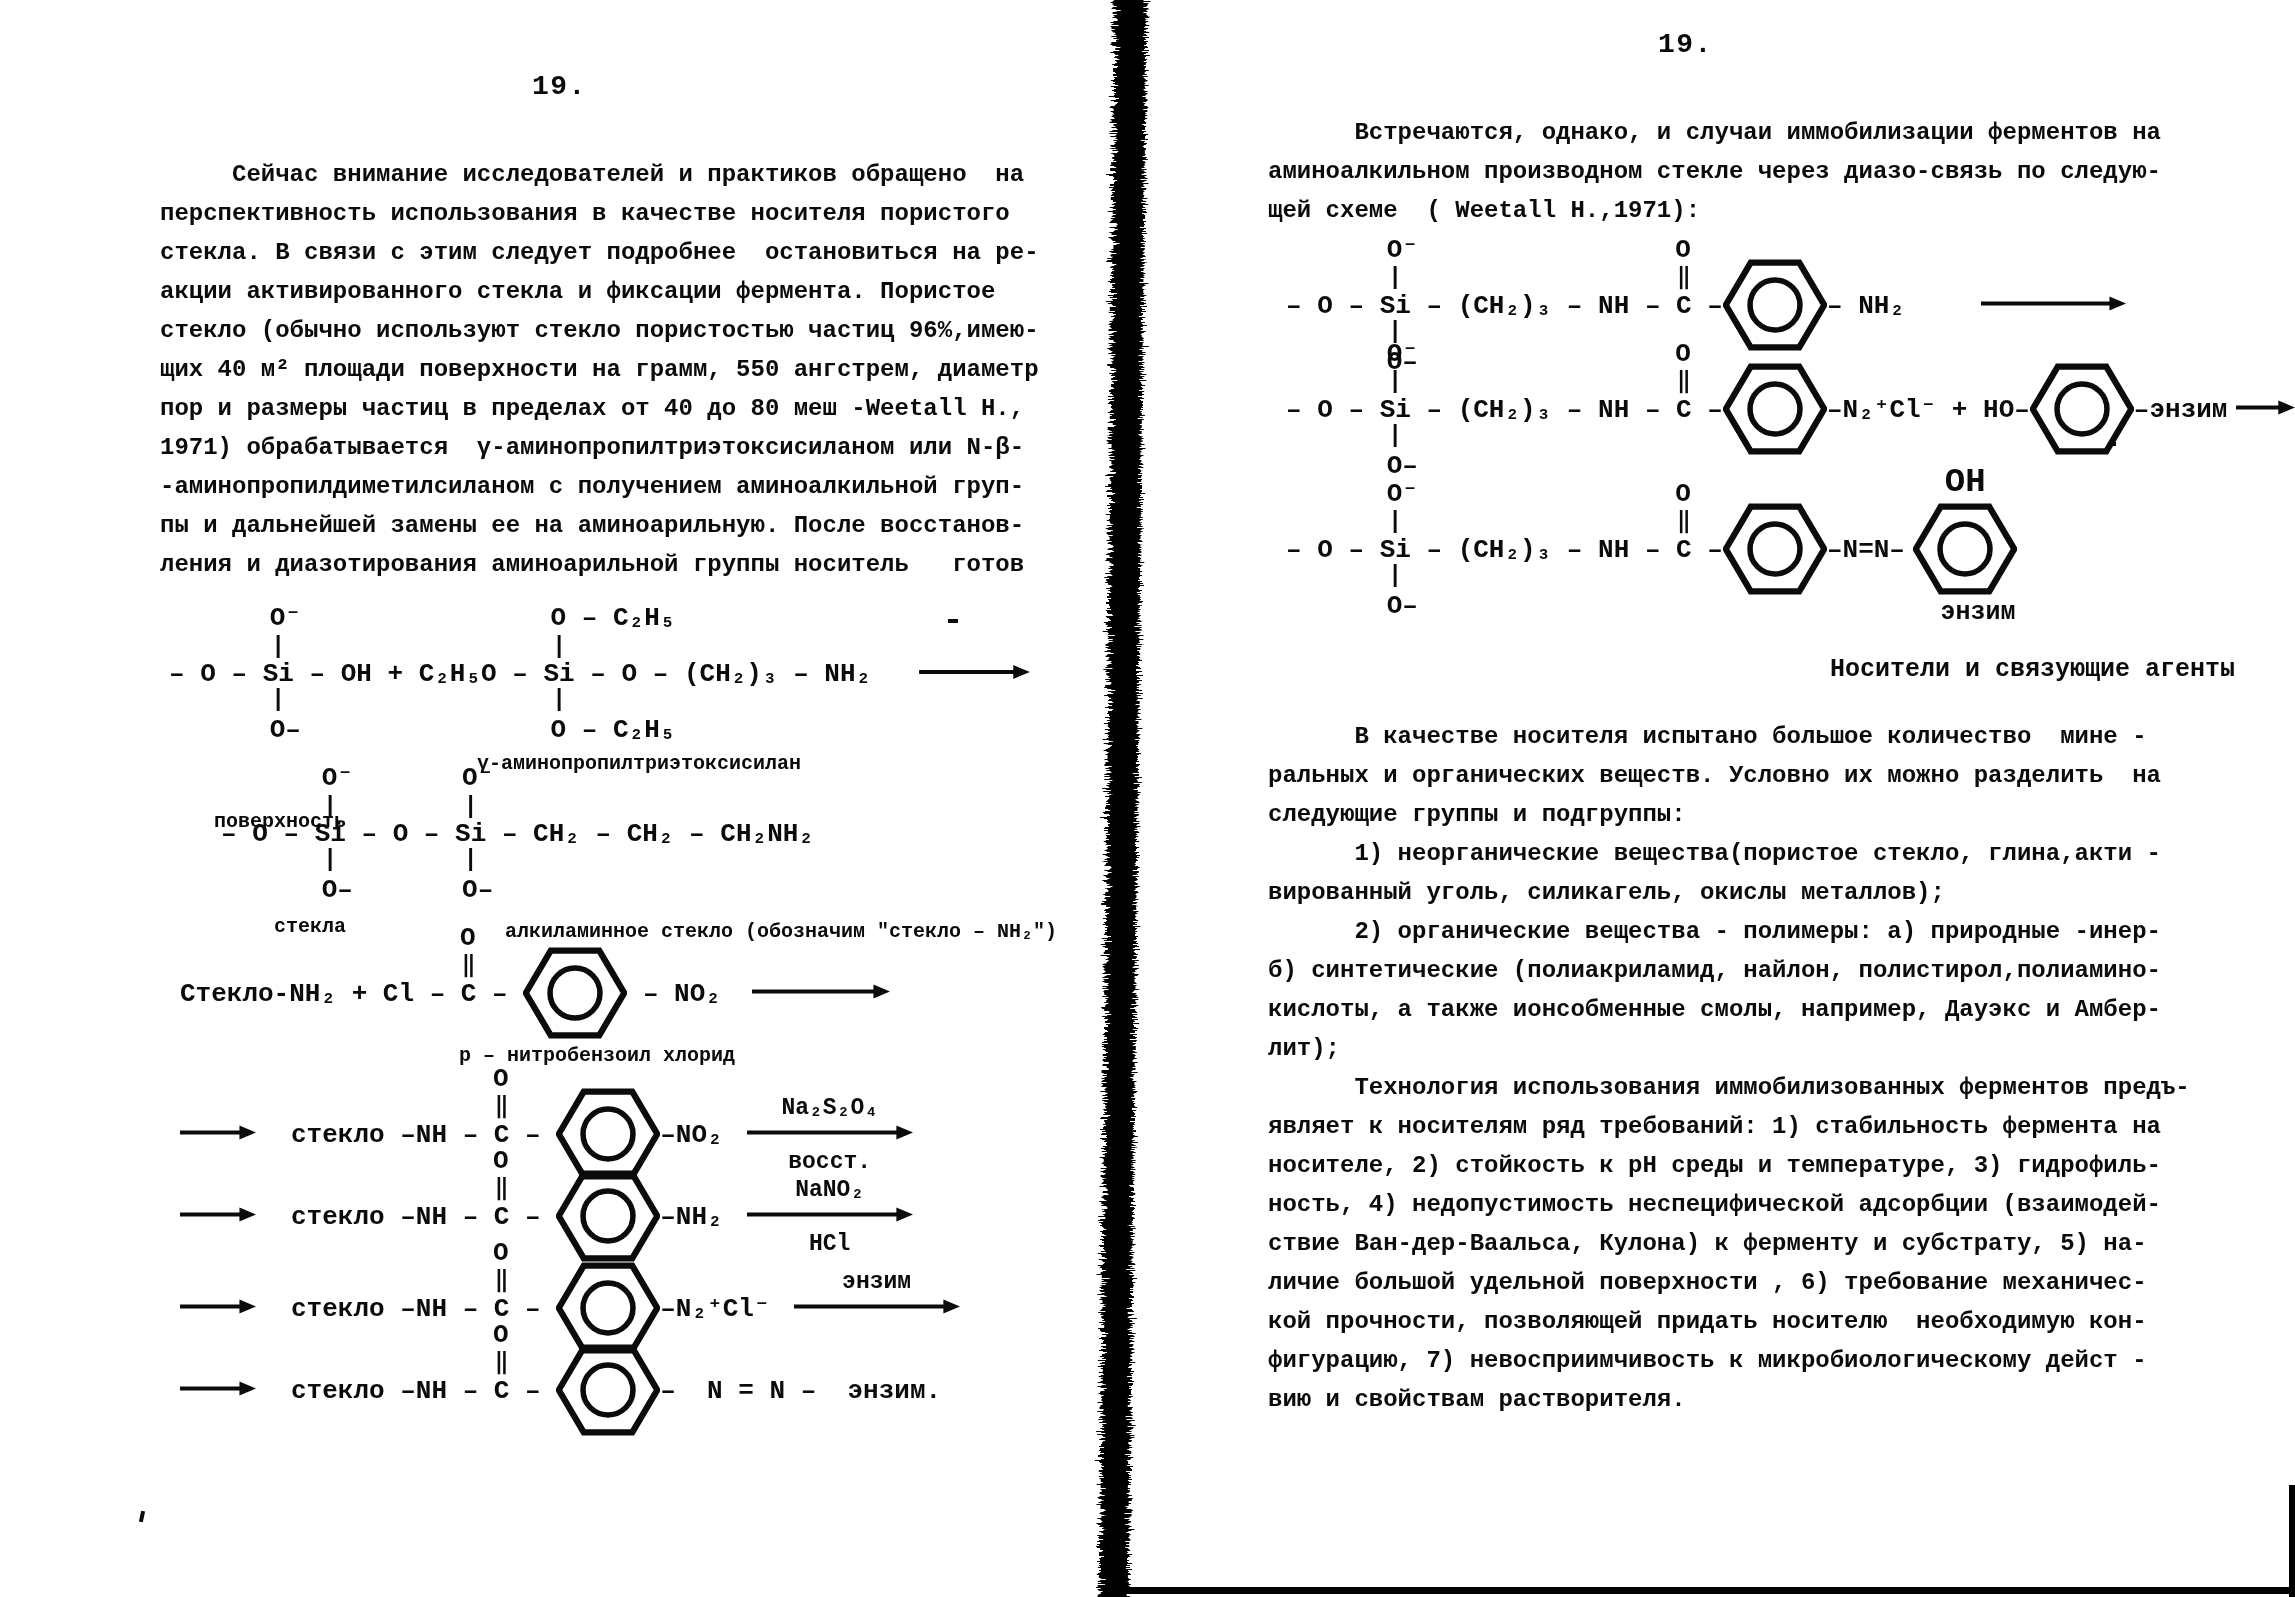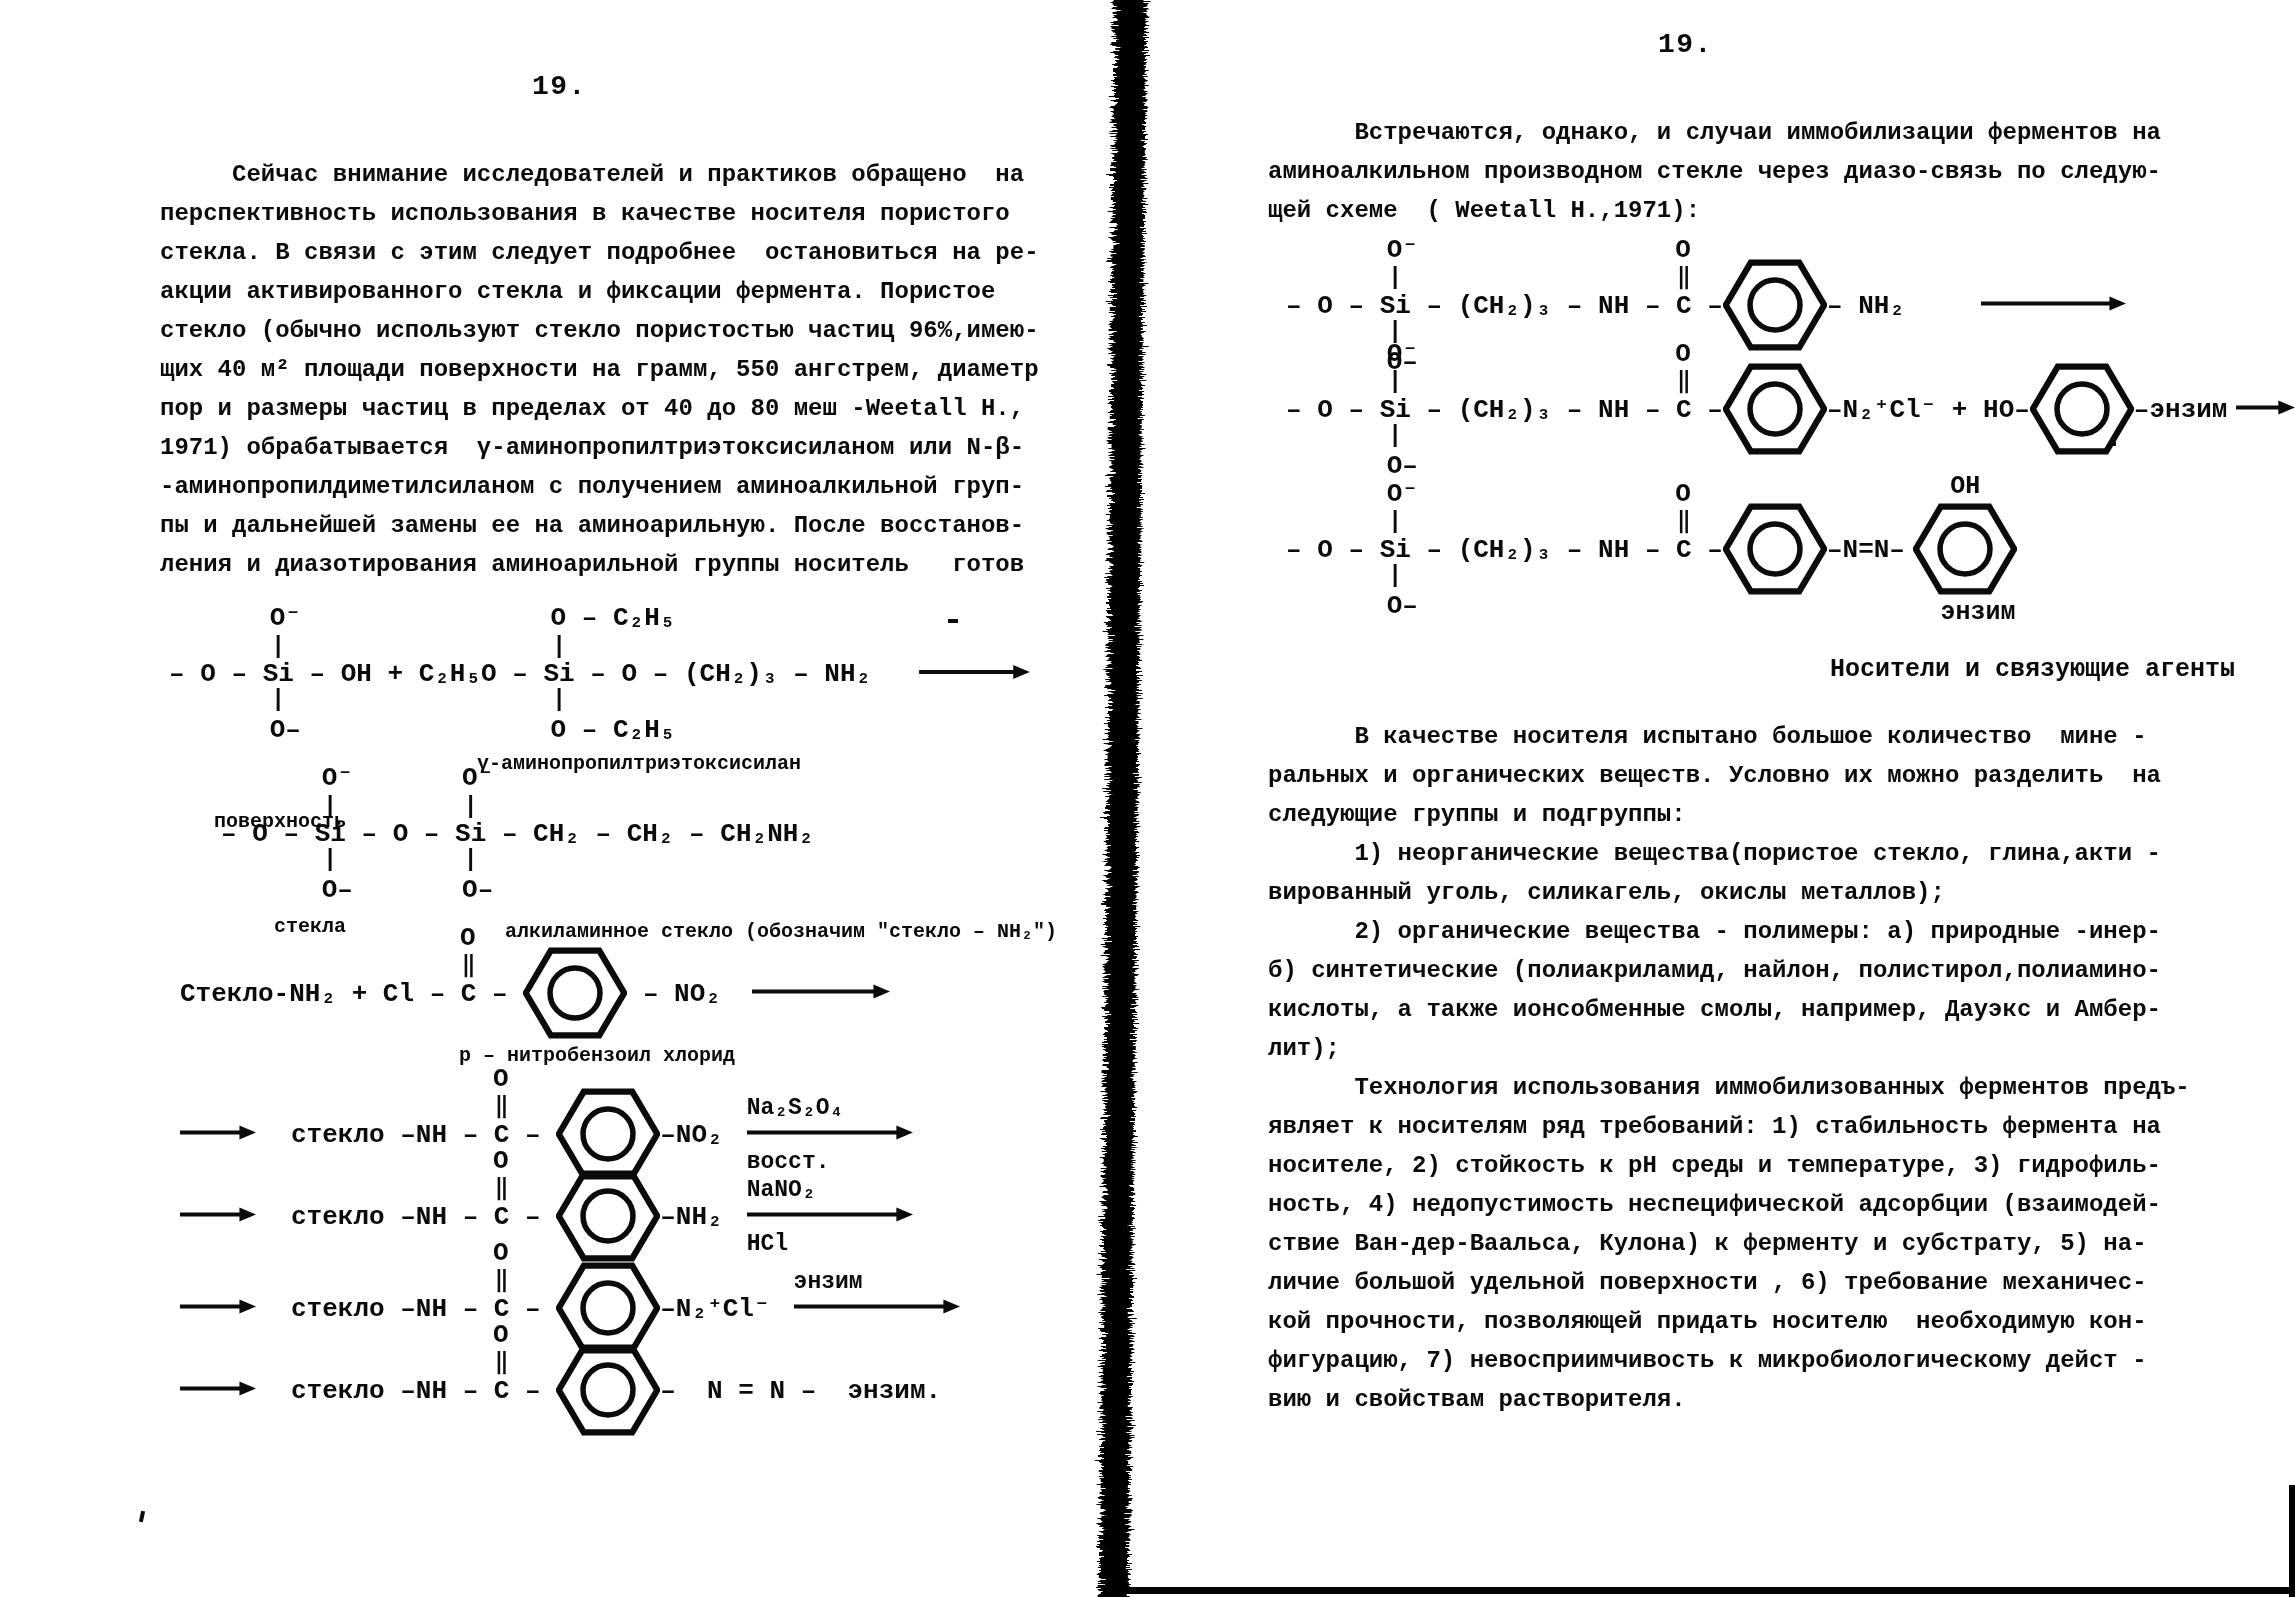--- a/index.html
+++ b/index.html
@@ -16,23 +16,23 @@
            font-size:26px;line-height:1;transform:translateY(-50%)}
   .ftxt{white-space:pre}
   .sp{display:inline-block;height:0.7px}
   .stack{position:relative;display:inline-block}
   .stk-top{position:absolute;bottom:calc(100% + 30px);left:50%;transform:translateX(-0.33em);white-space:pre}
   .stk-bt {position:absolute;bottom:calc(100% + 2.1px);left:50%;transform:translateX(-50%);font-size:23px}
   .stk-bot{position:absolute;top:calc(100% + 30px);left:50%;transform:translateX(-0.33em);white-space:pre}
   .stk-bb {position:absolute;top:calc(100% + 2.1px);left:50%;transform:translateX(-50%);font-size:23px}
   .ring{position:relative;display:inline-block;line-height:0}
   .ring svg{display:block}
-  .ring-top{position:absolute;bottom:calc(100% + 4.1px);left:50%;transform:translateX(-50%);font-size:25px;line-height:1}
+  .ring-top{position:absolute;bottom:calc(100% + 4.1px);left:50%;transform:translateX(-50%);font-size:34px;line-height:1}
   .ring-bot{position:absolute;top:calc(100% + 4.1px);left:55%;transform:translateX(-40%);font-size:25px;line-height:1}
-  .larrow{display:inline-flex;flex-direction:column;align-items:flex-start}
+  .larrow{display:inline-flex;flex-direction:column;align-items:center}
   .larrow .lt,.larrow .lb{font-size:23px;line-height:28px;height:28px;white-space:pre}
   .speck{position:absolute;background:#0b0b0b}
 </style>
 </head>
 <body style="background: rgb(255, 255, 255); color: rgb(11, 11, 11);">
 
 <div class="abs pagenum" style="left:532px;top:71px">19.</div>
 
 <div class="abs para" style="left:160px;top:155px;width:919px">
     <div class="tline">     Сейчас внимание исследователей и практиков обращено  на</div>

